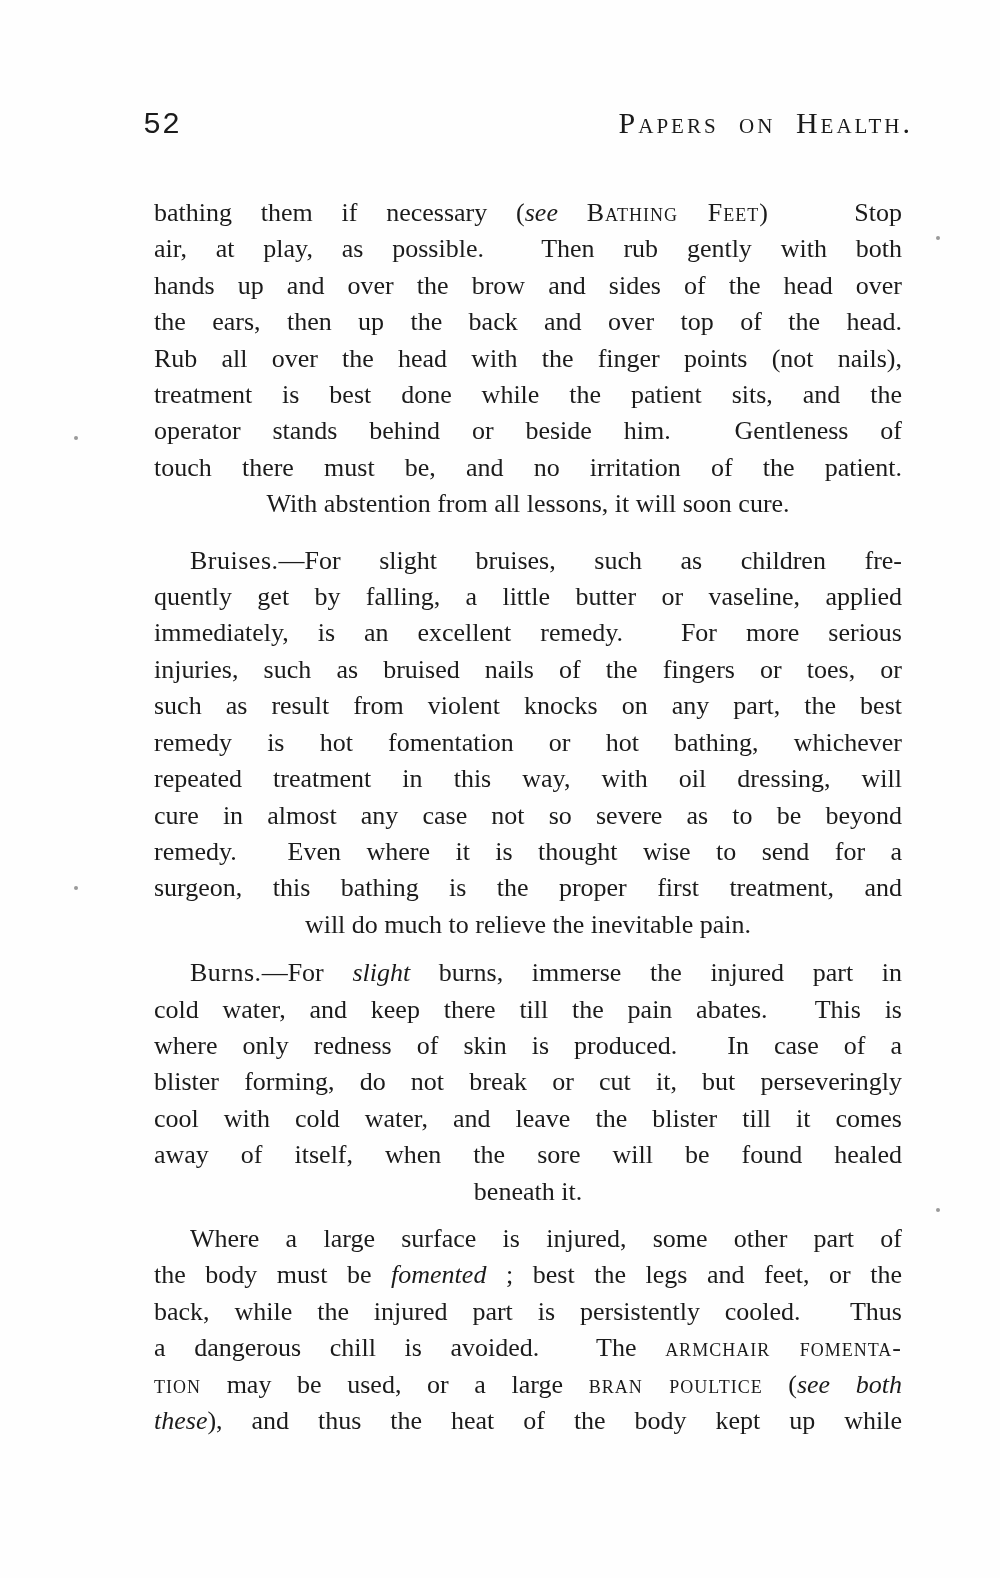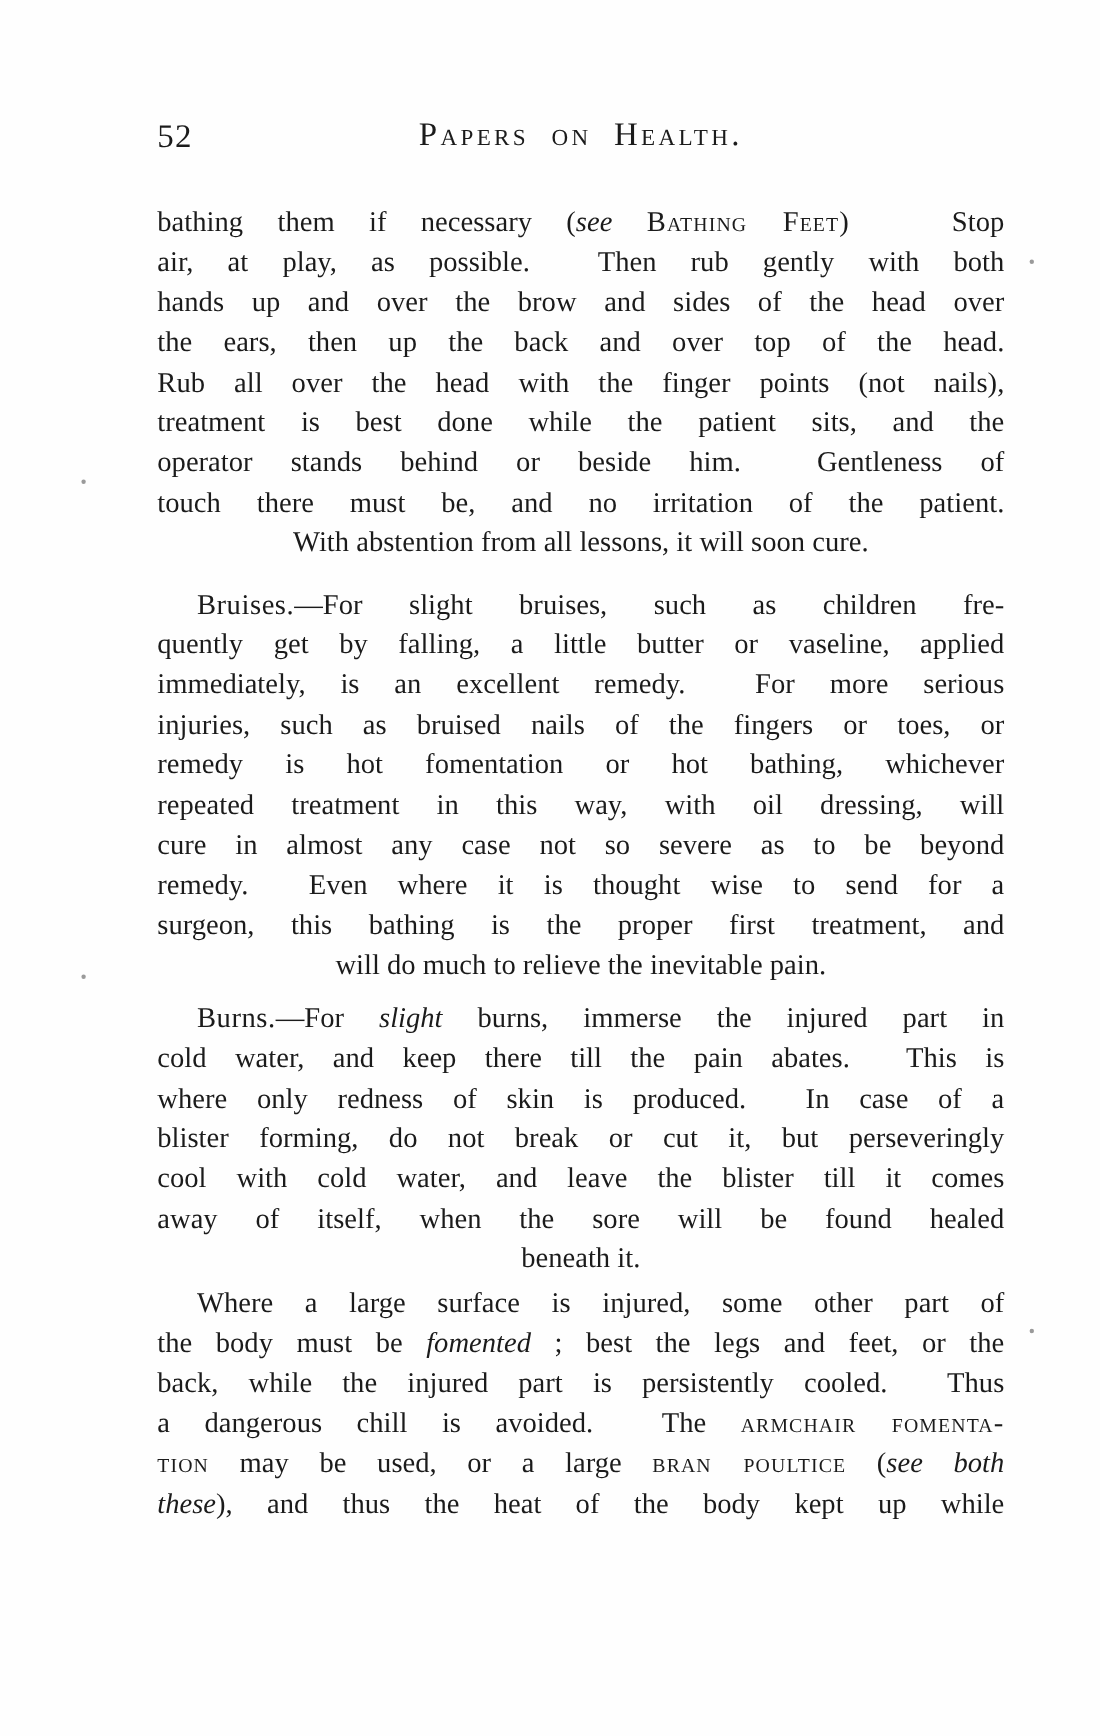--- a/index.html
+++ b/index.html
@@ -22,39 +22,40 @@
     left: 143px;
     width: 770px;
     height: 40px;
   }
   .page-number {
     position: absolute;
     left: 0;
     top: 2px;
     font-size: 30px;
     letter-spacing: 1px;
+    font-family: Liberation Mono, monospace;
   }
   .running-title {
     position: absolute;
     left: 0;
     right: 0;
     top: 0;
-    text-align: center;
+    text-align: right;
     font-size: 30px;
     font-variant: small-caps;
     letter-spacing: 3px;
     word-spacing: 10px;
   }
   .text-body {
     position: absolute;
     top: 184px;
     left: 143px;
     width: 770px;
   }
-  .para { margin: 0; }
+  .para { margin: 11px; }
   .line {
     font-size: 26px;
     line-height: 36.4px;
     white-space: normal;
   }
   .line.just {
     text-align: justify;
     text-align-last: justify;
     text-justify: inter-word;
   }
@@ -92,20 +93,21 @@
         <div class="line just"><span>treatment is best done while the patient sits, and the</span></div>
         <div class="line just"><span>operator stands behind or beside him.&nbsp; Gentleness of</span></div>
         <div class="line just"><span>touch there must be, and no irritation of the patient.</span></div>
         <div class="line last"><span>With abstention from all lessons, it will soon cure.</span></div>
       </div>
       <div class="para" style="margin-top: 20px;">
         <div class="line just indent"><span class="seg-bold">Bruises.</span><span>—For slight bruises, such as children fre-</span></div>
         <div class="line just"><span>quently get by falling, a little butter or vaseline, applied</span></div>
         <div class="line just"><span>immediately, is an excellent remedy.&nbsp; For more serious</span></div>
         <div class="line just"><span>injuries, such as bruised nails of the fingers or toes, or</span></div>
+        <div class="line just"><span>such as result from violent knocks on any part, the best</span></div>
         <div class="line just"><span>remedy is hot fomentation or hot bathing, whichever</span></div>
         <div class="line just"><span>repeated treatment in this way, with oil dressing, will</span></div>
         <div class="line just"><span>cure in almost any case not so severe as to be beyond</span></div>
         <div class="line just"><span>remedy.&nbsp; Even where it is thought wise to send for a</span></div>
         <div class="line just"><span>surgeon, this bathing is the proper first treatment, and</span></div>
         <div class="line last"><span>will do much to relieve the inevitable pain.</span></div>
       </div>
       <div class="para" style="margin-top: 12px;">
         <div class="line just indent"><span class="seg-bold">Burns.</span><span>—For </span><span class="seg-italic">slight</span><span> burns, immerse the injured part in</span></div>
         <div class="line just"><span>cold water, and keep there till the pain abates.&nbsp; This is</span></div>

